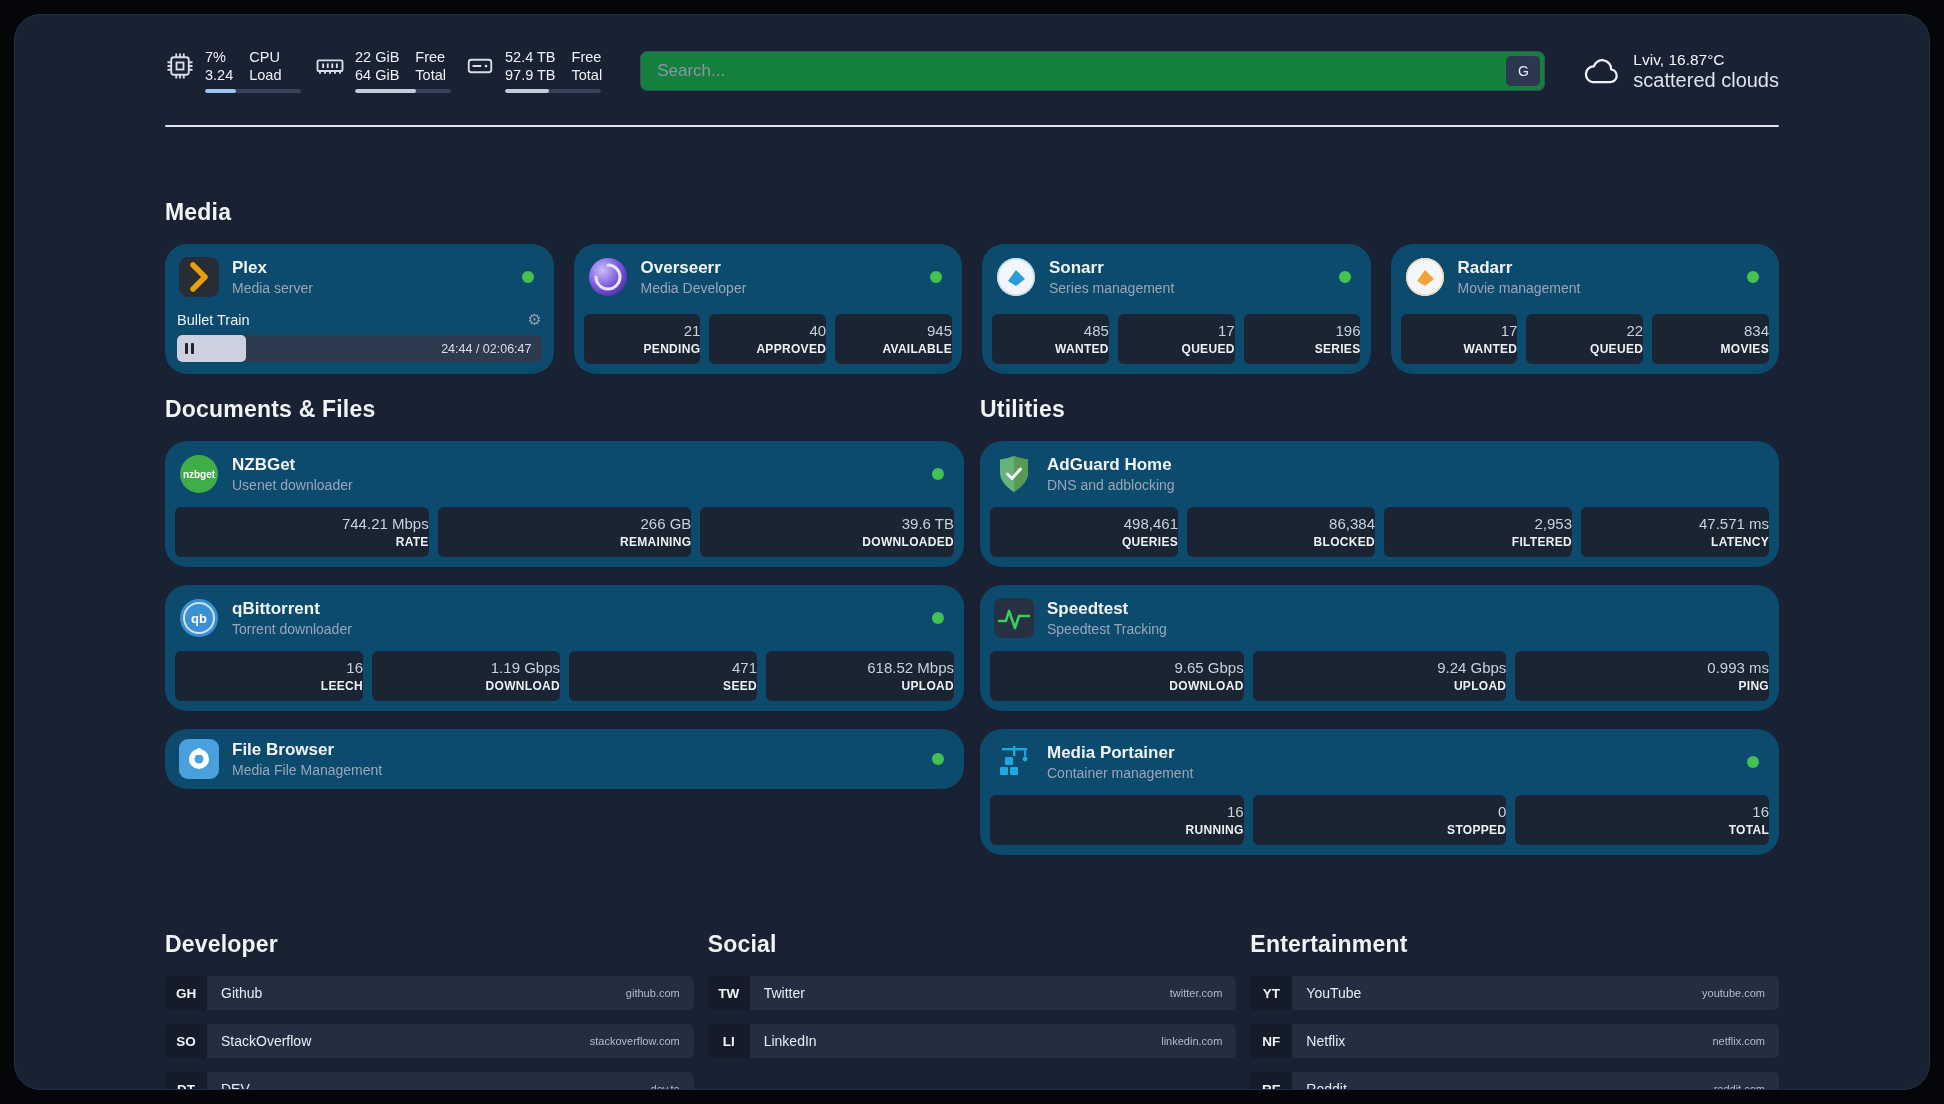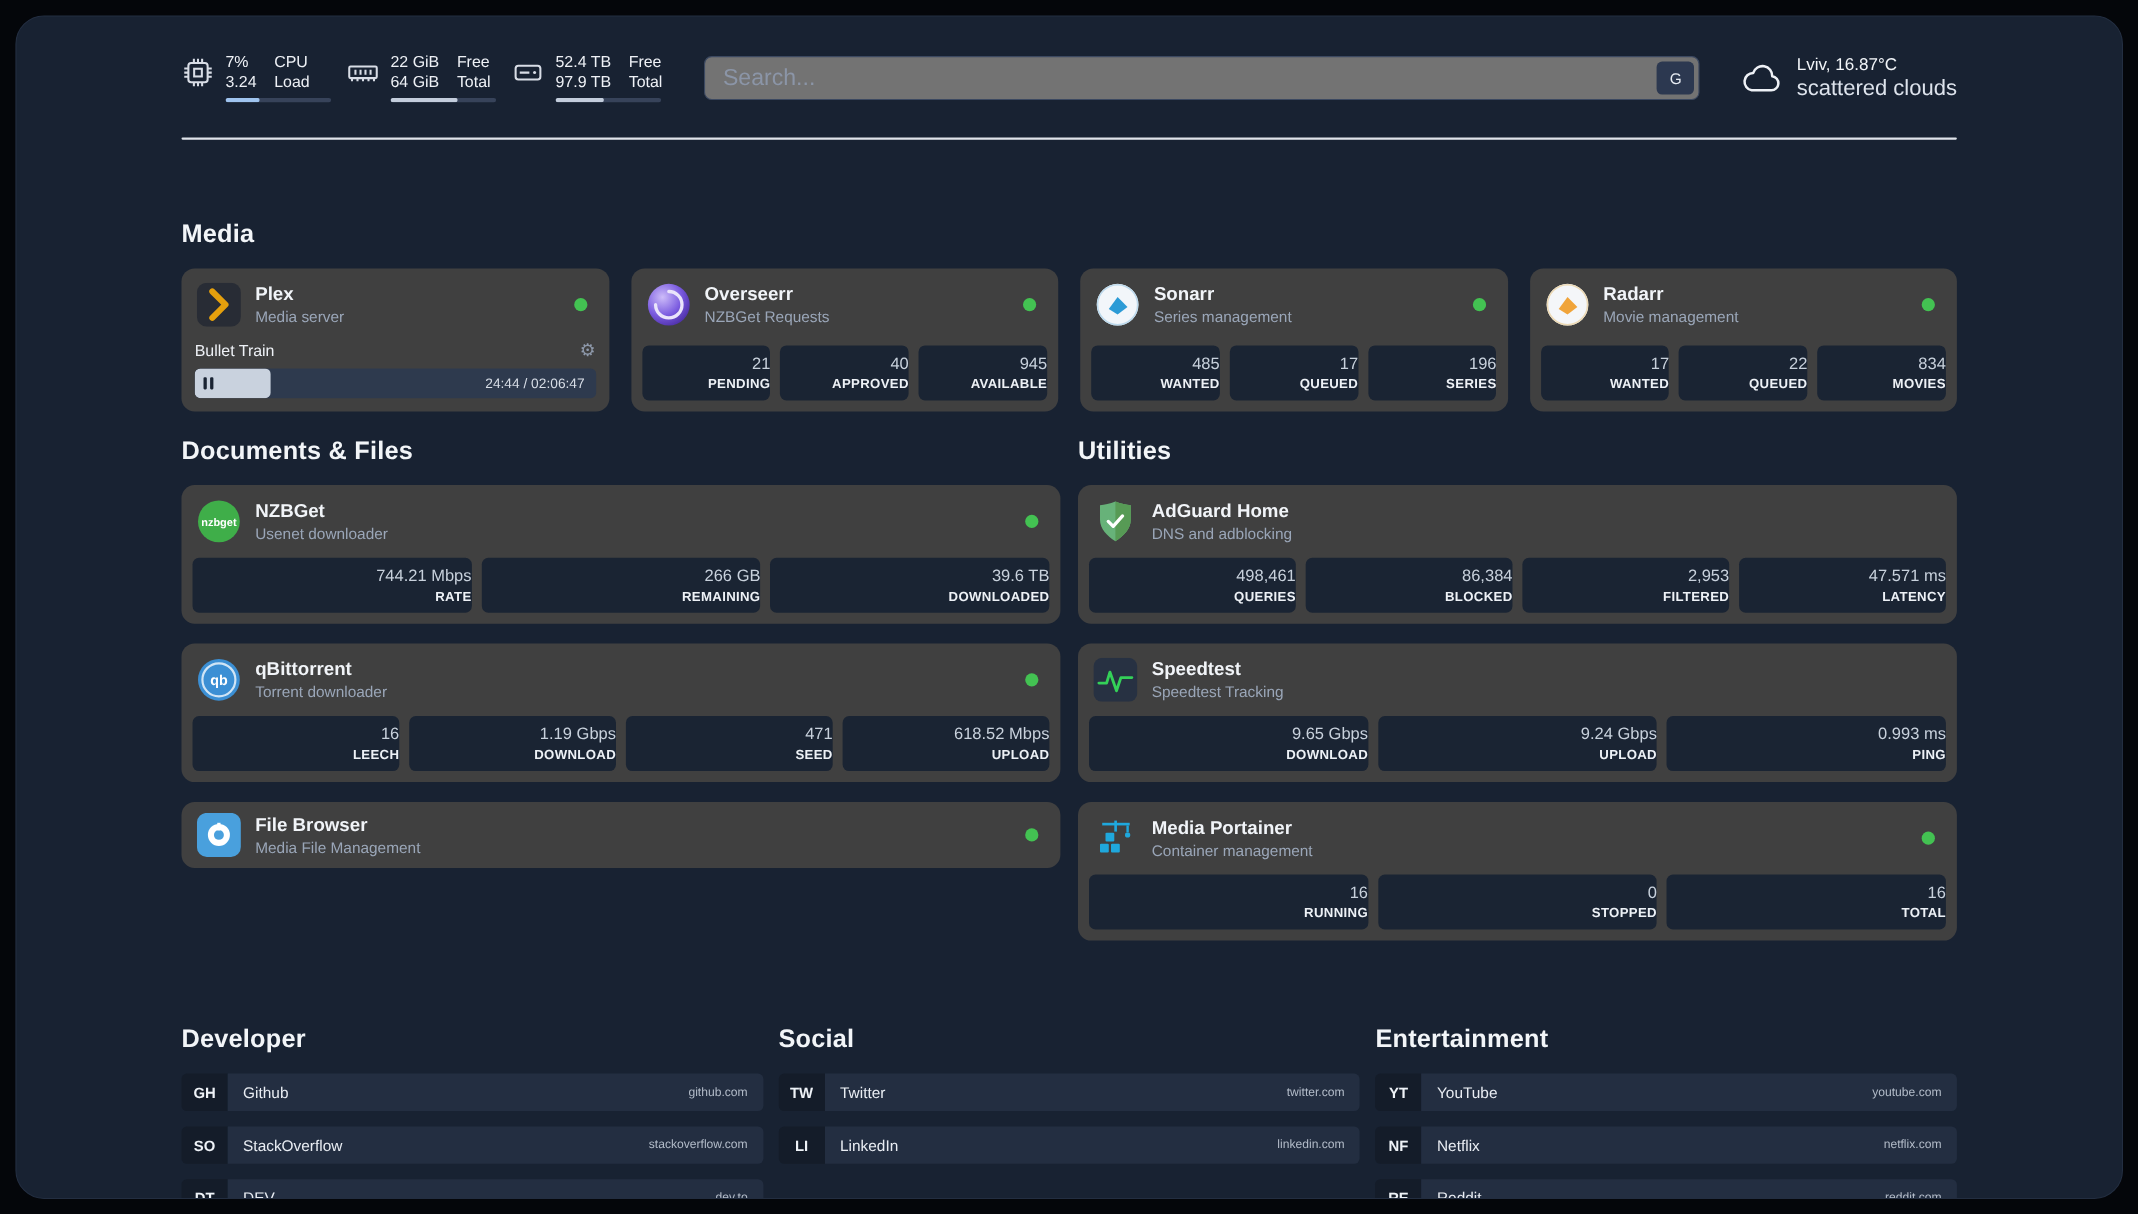--- a/index.html
+++ b/index.html
@@ -26,23 +26,23 @@
   .sys-rows { display:flex; gap:16px; }
   .sys-col { display:flex; flex-direction:column; gap:1px; font-size:14.5px; line-height:17px; }
   .sys-values { color:#eef1f6; }
   .sys-labels { color:#eef1f6; }
   .sys-bar { width:96px; height:4px; border-radius:3px; background:#37435a; overflow:hidden; }
   .sys-bar-fill { height:100%; border-radius:3px; background:#c3cddc; }
   .cpu-fill { background:#9fc4ef; }
 
   .searchwrap { position:relative; flex:1; margin:0 22px 0 24px; }
   .search {
-    width:100%; height:40px; background:#737373;
+    width:100%; height:40px; background:#15803d;
     border:1px solid #3c4961; border-radius:7px;
-    color:#dfe5ee; font-size:21px; padding:0 52px 0 16px;
+    color:#dfe5ee; font-size:17px; padding:0 52px 0 16px;
     font-family:"Liberation Sans", sans-serif; outline:none;
   }
   .search::placeholder { color:#8b95a7; }
   .search-engine {
     position:absolute; right:5px; top:5px; bottom:5px; width:34px;
     background:#2c3850; color:#e8edf4; border:none; border-radius:5px;
     font-size:14px; font-family:"Liberation Sans", sans-serif; cursor:pointer;
   }
 
   .weather { display:flex; align-items:center; gap:12px; flex:none; }
@@ -50,21 +50,21 @@
   .weather-loc { font-size:15.5px; color:#f1f4f8; }
   .weather-cond { font-size:20px; color:#dde3ec; }
 
   .divider { margin-top:32px; height:2px; background:#dfe4ea; border-radius:1px; }
 
   
   .section-title { font-size:23px; font-weight:700; color:#f2f5f8; letter-spacing:.2px; }
   .media-section { margin-top:72px; }
   .media-row { display:grid; grid-template-columns:repeat(4,1fr); gap:20px; margin-top:18px; }
 
-  .card { background:#404040; border-radius:12px; }
+  .card { background:#0c4a6e; border-radius:22px; }
   .card-header { display:flex; align-items:center; gap:13px; padding:13px 14px; }
   .appicon { width:44px; height:44px; flex:none; display:flex; align-items:center; justify-content:center; }
   .appicon svg { width:100%; height:100%; }
   .appicon.small { width:40px; height:40px; }
   .app-titles { display:flex; flex-direction:column; gap:2px; min-width:0; }
   .app-name { font-size:17px; font-weight:600; color:#f1f4f8; white-space:nowrap; }
   .app-sub { font-size:14px; color:#9aa6b8; white-space:nowrap; }
   .dot { width:12px; height:12px; border-radius:50%; background:#43c252; margin-left:auto; margin-right:6px; flex:none; }
 
   .tiles { display:flex; gap:9px; padding:0 10px 10px; }
@@ -266,21 +266,21 @@
                       <stop offset="55%" stop-color="#7b5ce0"></stop>
                       <stop offset="100%" stop-color="#45279e"></stop>
                     </radialGradient>
                   </defs>
                   <circle cx="20" cy="20" r="19" fill="url(#ovg)"></circle>
                   <path d="M20 8a12 12 0 1 1-12 12" fill="none" stroke="#eae4fb" stroke-width="3" stroke-linecap="round"></path>
                 </svg>
             </span>
             <div class="app-titles">
               <div class="app-name">Overseerr</div>
-              <div class="app-sub">NZBGet Requests</div>
+              <div class="app-sub">Media Developer</div>
             </div>
             <span class="dot"></span>
           </div>
           <div class="tiles">
             <div class="tile">
               <div class="tile-value">21</div>
               <div class="tile-label">PENDING</div>
             </div>
             <div class="tile">
               <div class="tile-value">40</div>

